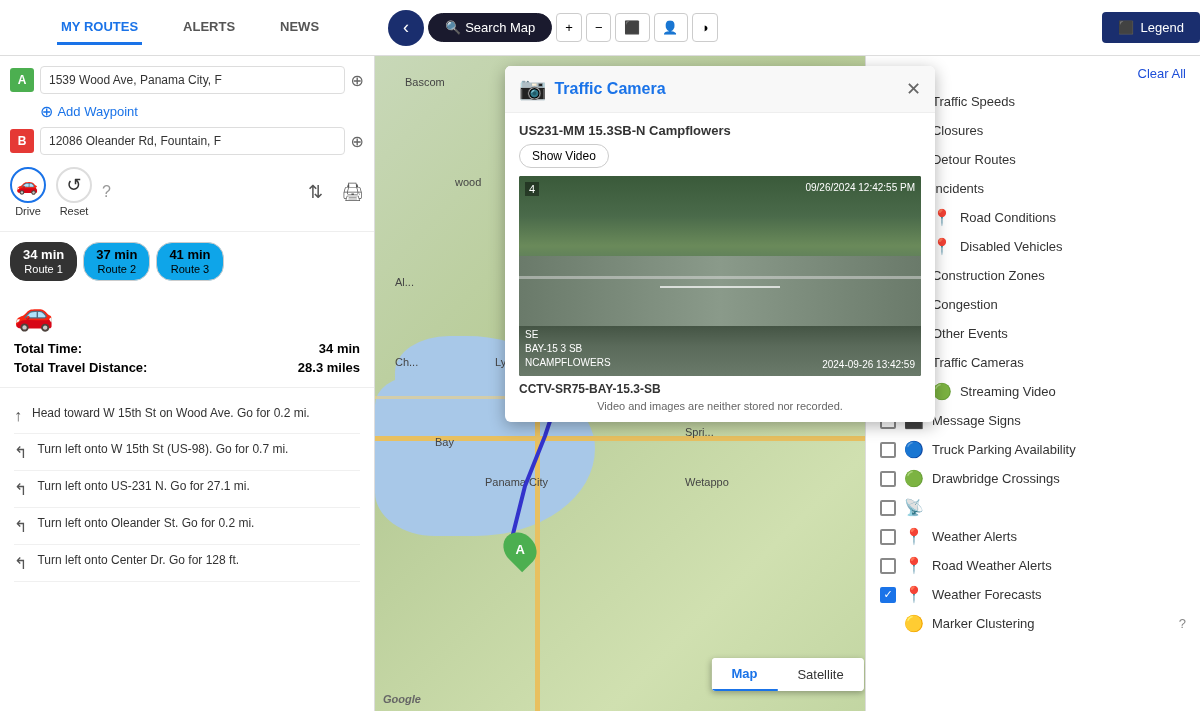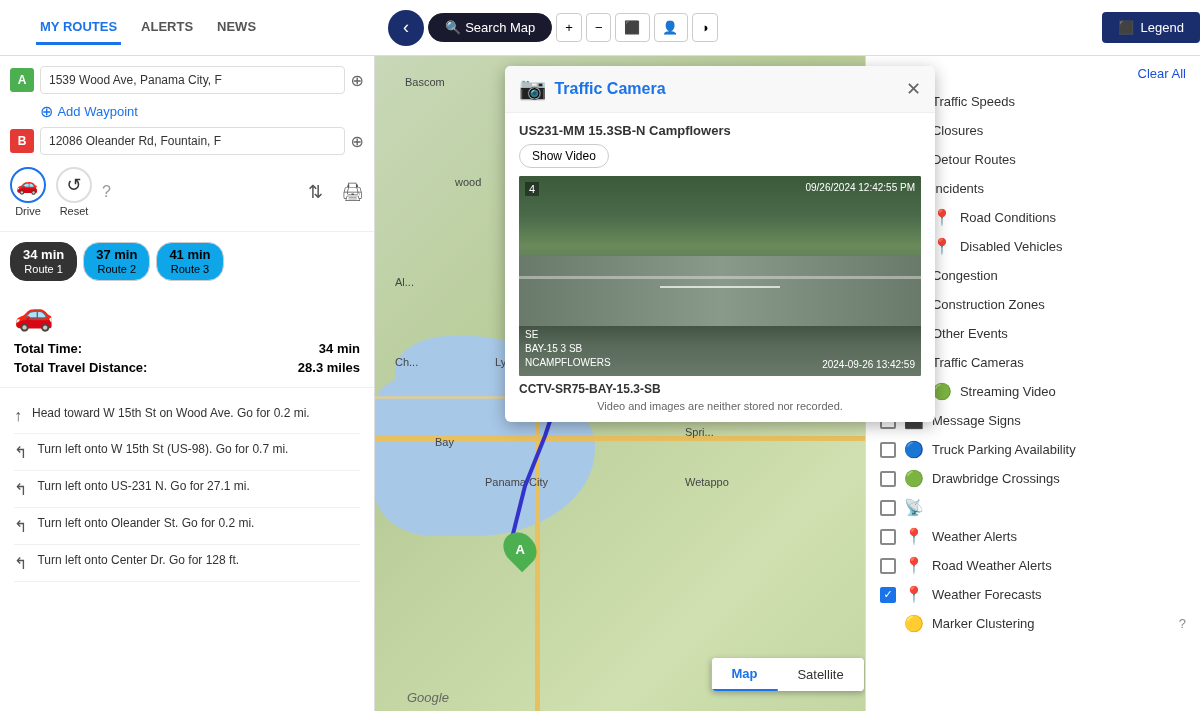--- a/index.html
+++ b/index.html
@@ -5,21 +5,21 @@
     * { box-sizing: border-box; margin: 0; padding: 0; }
     body { font-family: Arial, sans-serif; width: 1200px; height: 711px; overflow: hidden; position: relative; background: #e8e0d8; }
 
     
     #top-nav {
       position: absolute; top: 0; left: 0; right: 0; height: 56px;
       background: #fff; display: flex; align-items: center;
       border-bottom: 1px solid #ddd; z-index: 100;
     }
     #nav-logo-area {
-      width: 380px; display: flex; align-items: center; padding-left: 10px; gap: 16px;
+      width: 380px; display: flex; align-items: center; padding-left: 10px; gap: 37px;
     }
     .nav-tab {
       font-size: 13px; font-weight: bold; color: #555; cursor: pointer; padding: 8px 4px;
       border-bottom: 3px solid transparent;
     }
     .nav-tab.active { color: #1a73e8; border-bottom: 3px solid #1a73e8; }
     #search-bar-area {
       flex: 1; display: flex; align-items: center; gap: 4px; padding: 0 8px;
     }
     .map-btn {
@@ -120,22 +120,22 @@
       box-shadow: 0 2px 6px rgba(0,0,0,0.3); z-index: 20;
     }
     .map-toggle-btn {
       padding: 8px 20px; font-size: 13px; cursor: pointer; border: none;
       background: #fff; color: #333;
     }
     .map-toggle-btn.active { background: #fff; font-weight: bold; color: #1a73e8; border-bottom: 2px solid #1a73e8; }
 
     
     #google-logo {
-      position: absolute; bottom: 6px; left: 8px; font-size: 13px;
-      color: #666; z-index: 20; font-style: italic; font-weight: normal; margin-left: 24px;
+      position: absolute; bottom: 6px; left: 8px; font-size: 11px;
+      color: #666; z-index: 20; font-style: italic; font-weight: bold;
     }
 
     
     #map-copyright {
       position: absolute; bottom: 2px; right: 0; font-size: 10px; color: #555; z-index: 20;
       padding: 0 4px;
     }
 
     
     #camera-popup {
@@ -487,28 +487,28 @@
     <div class="cb checked">✓</div>
     <span class="legend-icon" style="color:#1a73e8;">📍</span>
     <span class="legend-label">Road Conditions</span>
   </div>
   <div class="legend-item sub">
     <div class="cb"></div>
     <span class="legend-icon" style="color:orange;">📍</span>
     <span class="legend-label">Disabled Vehicles</span>
   </div>
   <div class="legend-item">
+    <div class="cb"></div>
+    <span class="legend-icon">🔶</span>
+    <span class="legend-label">Construction Zones</span>
+  </div>
+  <div class="legend-item">
     <div class="cb checked">✓</div>
     <span class="legend-icon">🔵</span>
     <span class="legend-label">Congestion</span>
-  </div>
-  <div class="legend-item">
-    <div class="cb"></div>
-    <span class="legend-icon">🔶</span>
-    <span class="legend-label">Construction Zones</span>
   </div>
   <div class="legend-item">
     <div class="cb"></div>
     <span class="legend-icon" style="color:red;">🔴</span>
     <span class="legend-label">Other Events</span>
   </div>
   <div class="legend-item">
     <div class="cb checked">✓</div>
     <span class="legend-icon" style="color:green;">📍</span>
     <span class="legend-label">Traffic Cameras</span>

